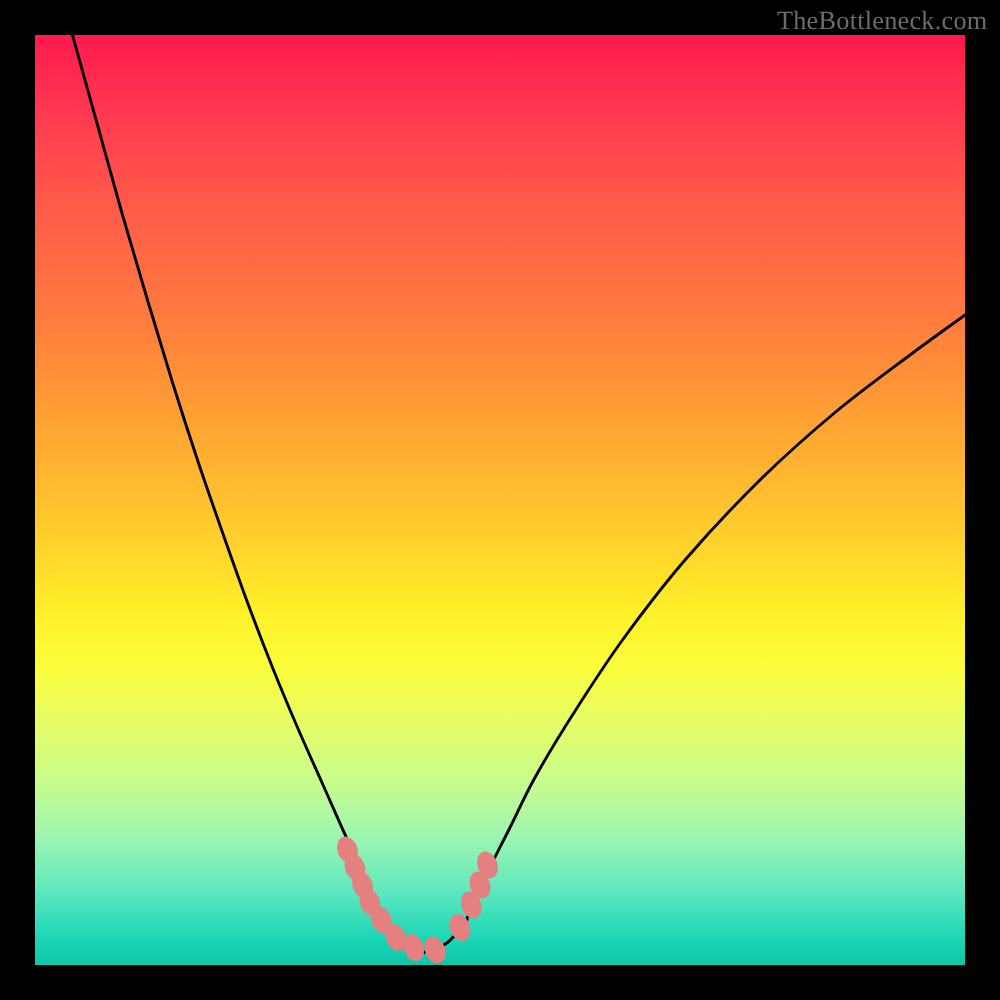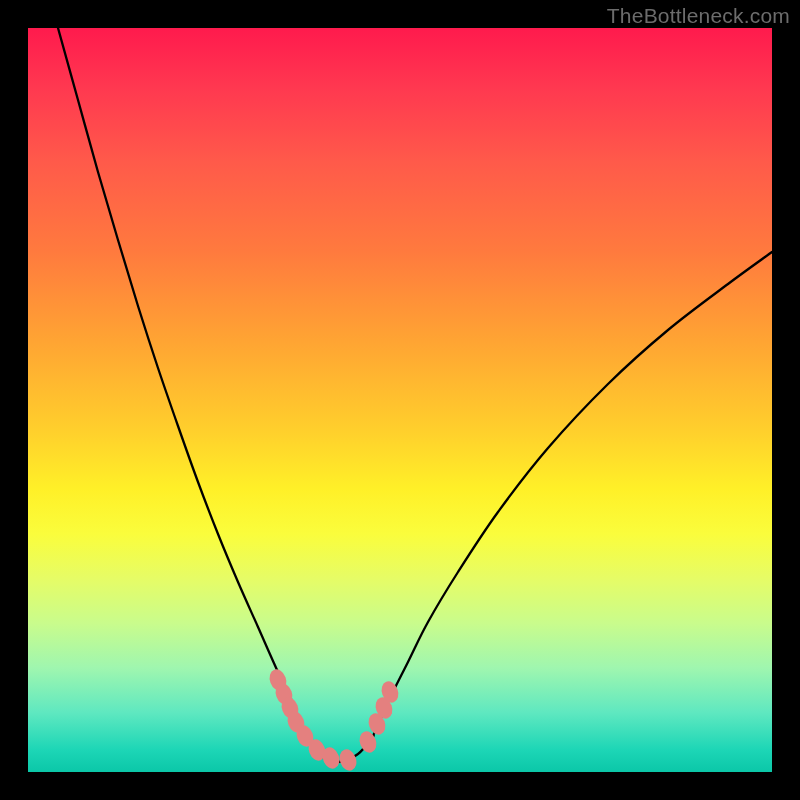--- a/index.html
+++ b/index.html
@@ -11,20 +11,21 @@
     background: #000;
     font-family: Arial, Helvetica, sans-serif;
   }
   .frame {
     position: absolute;
     top: 0;
     left: 0;
     width: 800px;
     height: 800px;
     background: #000;
+    font-family: Liberation Serif, serif;
   }
   .plot-area {
     position: absolute;
     top: 28px;
     left: 28px;
     width: 744px;
     height: 744px;
     overflow: hidden;
   }
   .gradient {

